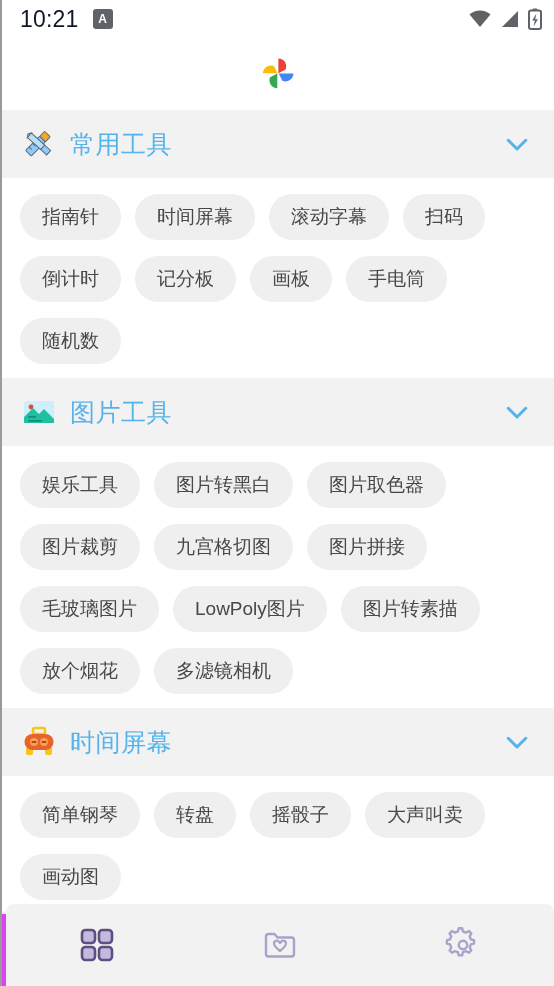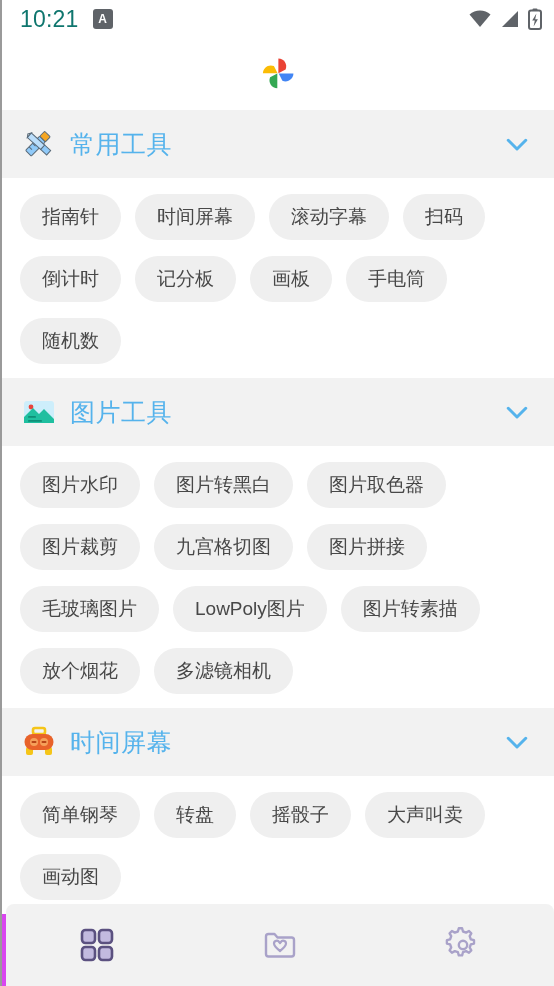--- a/index.html
+++ b/index.html
@@ -18,21 +18,21 @@
   }
 
   
   .status-bar {
     height: 38px; flex: 0 0 38px;
     display: flex; align-items: center;
     padding: 0 12px 0 18px;
     background: #ffffff;
   }
   .status-time {
-    font-size: 23px; color: #0f766e; letter-spacing: .2px;
+    font-size: 23px; color: #0f172a; letter-spacing: .2px;
     font-family: "Liberation Sans", sans-serif;
   }
   .status-left { display: flex; align-items: center; gap: 14px; }
   .app-badge {
     width: 20px; height: 20px; border-radius: 3px;
     background: #5f6368; color: #fff;
     font-size: 12px; font-weight: bold;
     display: flex; align-items: center; justify-content: center;
     line-height: 1;
   }
@@ -182,21 +182,21 @@
         <path d="M2 28 L2 22 L11 13 L17 19 L22 14 L32 24 L32 28 Z" fill="#1FBFA0"></path>
         <rect x="6" y="21" width="8" height="1.8" rx=".9" fill="#0E8F78"></rect>
         <rect x="6" y="25" width="14" height="1.8" rx=".9" fill="#0E8F78"></rect>
       </svg>
       <span class="section-title">图片工具</span>
       <svg class="chevron" viewBox="0 0 24 24">
         <path d="M5 9 L12 16 L19 9" fill="none" stroke="#55B3EC" stroke-width="2.4" stroke-linecap="round" stroke-linejoin="round"></path>
       </svg>
     </div>
     <div class="chip-area">
-      <div class="chip">图片水印</div>
+      <div class="chip">娱乐工具</div>
       <div class="chip">图片转黑白</div>
       <div class="chip">图片取色器</div>
       <div class="chip">图片裁剪</div>
       <div class="chip">九宫格切图</div>
       <div class="chip">图片拼接</div>
       <div class="chip">毛玻璃图片</div>
       <div class="chip">LowPoly图片</div>
       <div class="chip">图片转素描</div>
       <div class="chip">放个烟花</div>
       <div class="chip">多滤镜相机</div>

